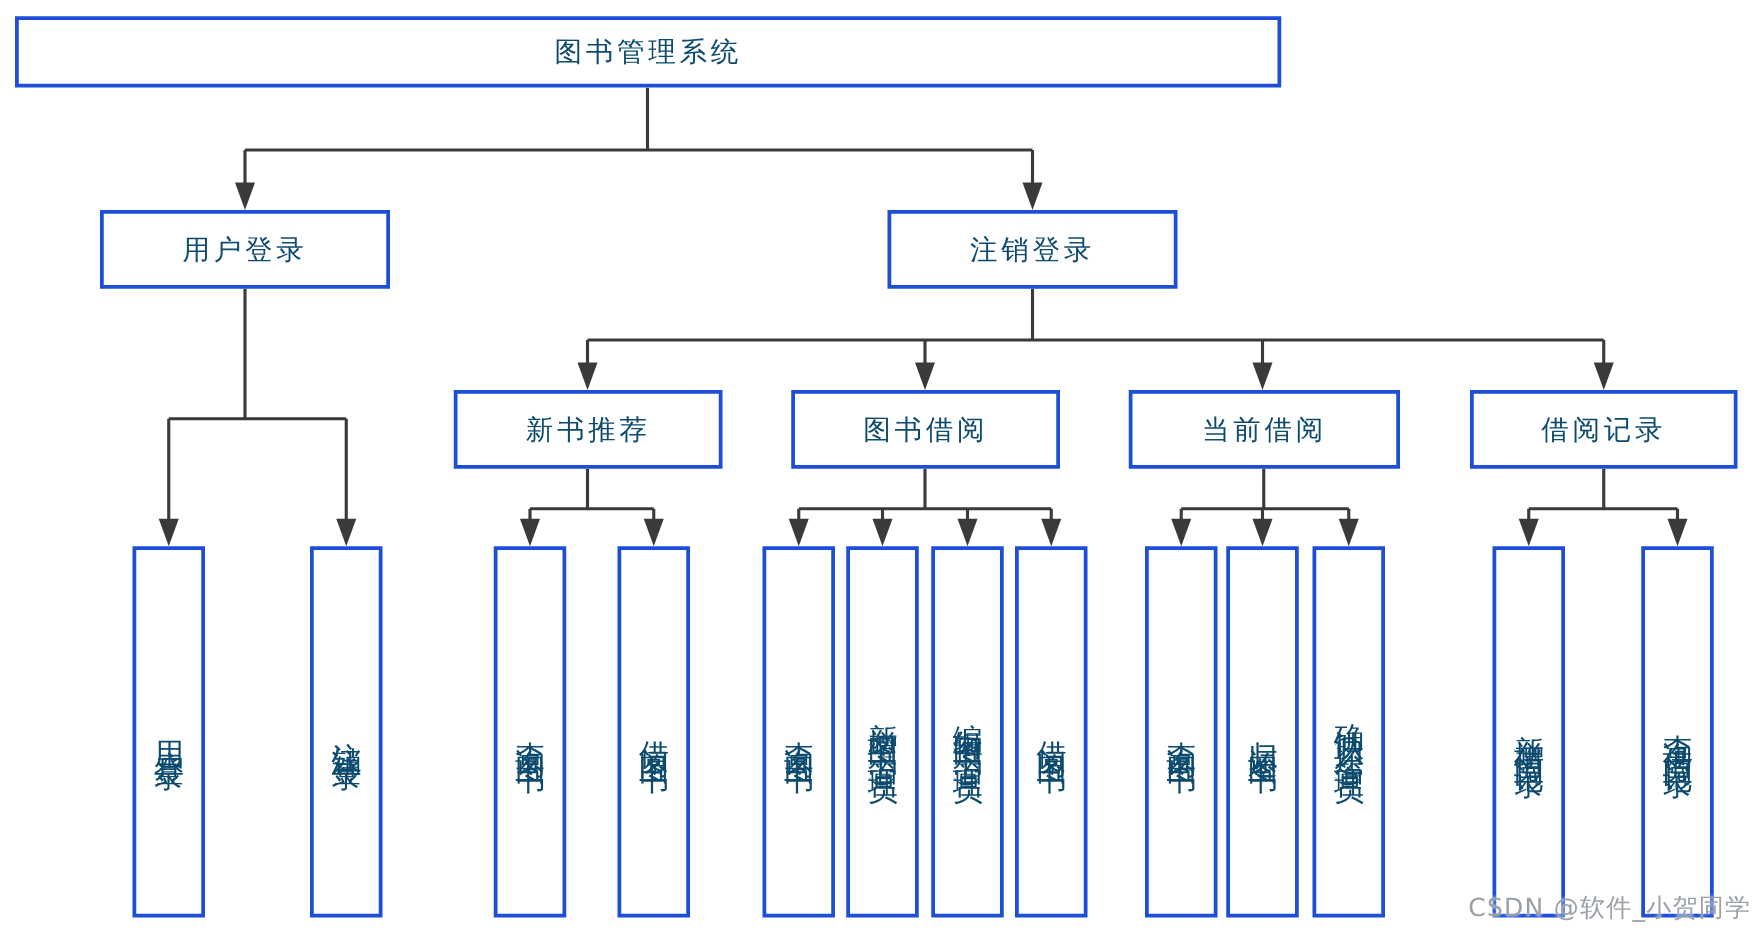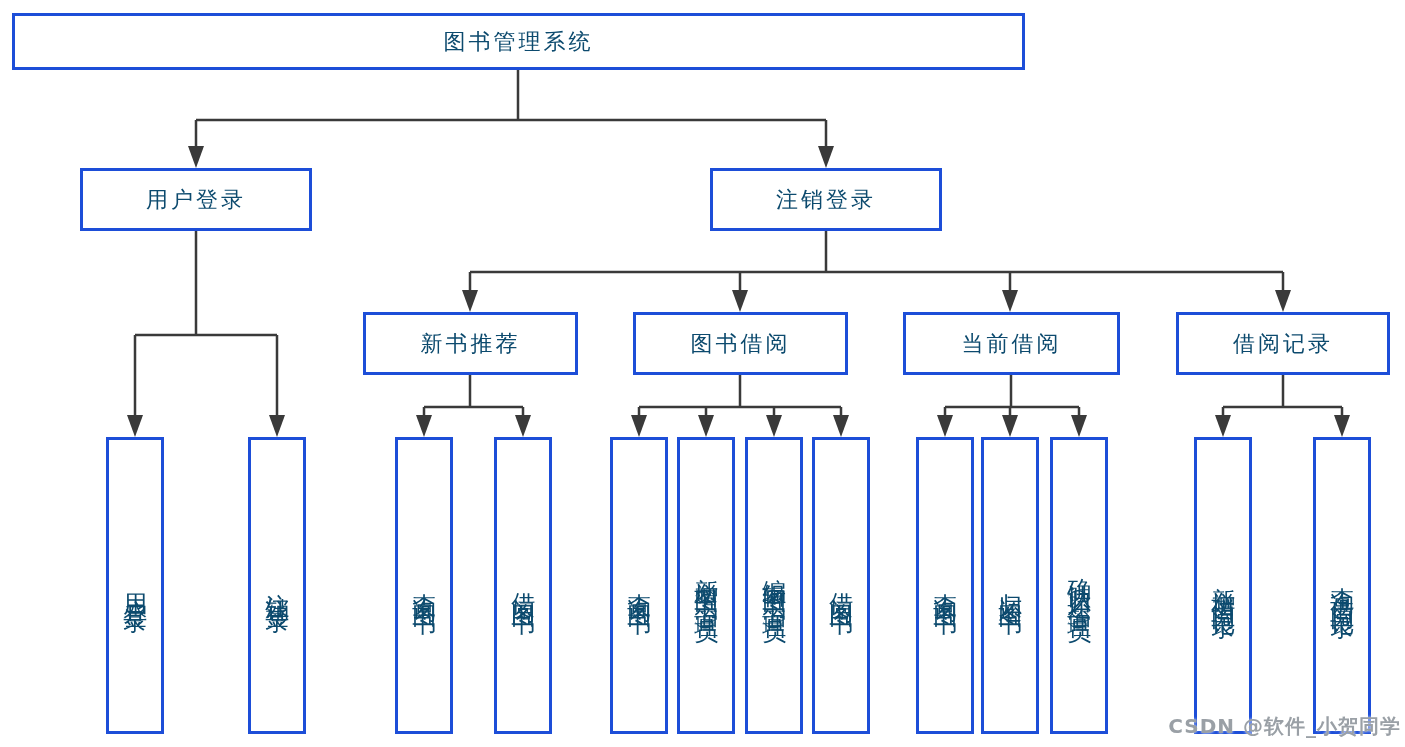--- a/index.html
+++ b/index.html
@@ -14,21 +14,20 @@
   }
   .h-box{font-size:22px;letter-spacing:3px;white-space:nowrap;}
   .v-box{
     writing-mode:vertical-rl;text-orientation:mixed;
     font-size:24px;letter-spacing:6px;line-height:1.1;
   }
   .watermark{
     position:absolute;z-index:3;right:4px;top:713px;
     font-size:20px;color:#9aa0a6;letter-spacing:1px;white-space:nowrap;
     text-shadow:0 0 3px #ffffff;
-    font-weight:bold;
   }
 </style>
 </head>
 <body>
 
 <div id="stage">
 
   <svg class="wires" width="1405" height="747" viewBox="0 0 1405 747">
     <g stroke="#3a3a3a" stroke-width="2.5" fill="none">
       <path d="M518 70 V120 M196 120 H826 M196 120 V150 M826 120 V150"></path>

